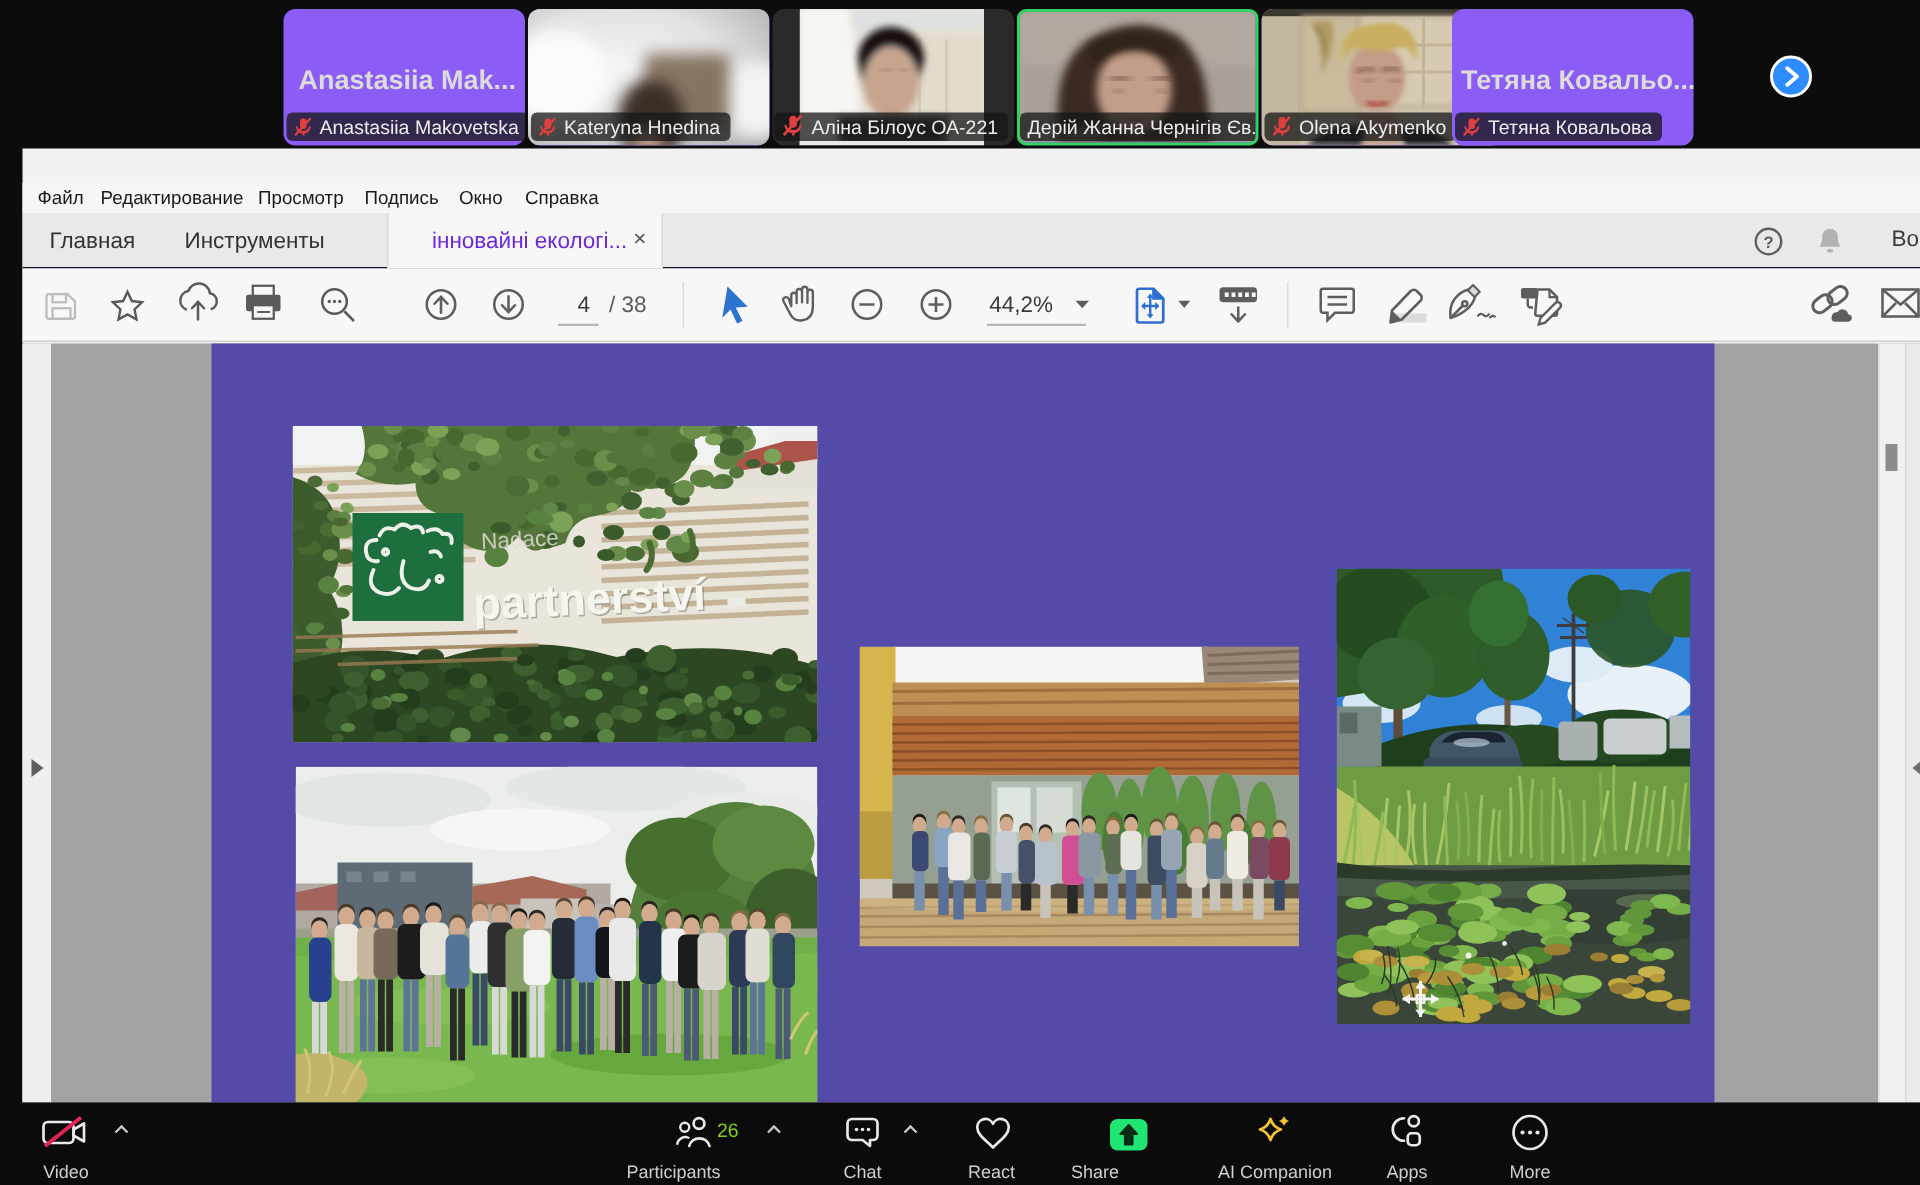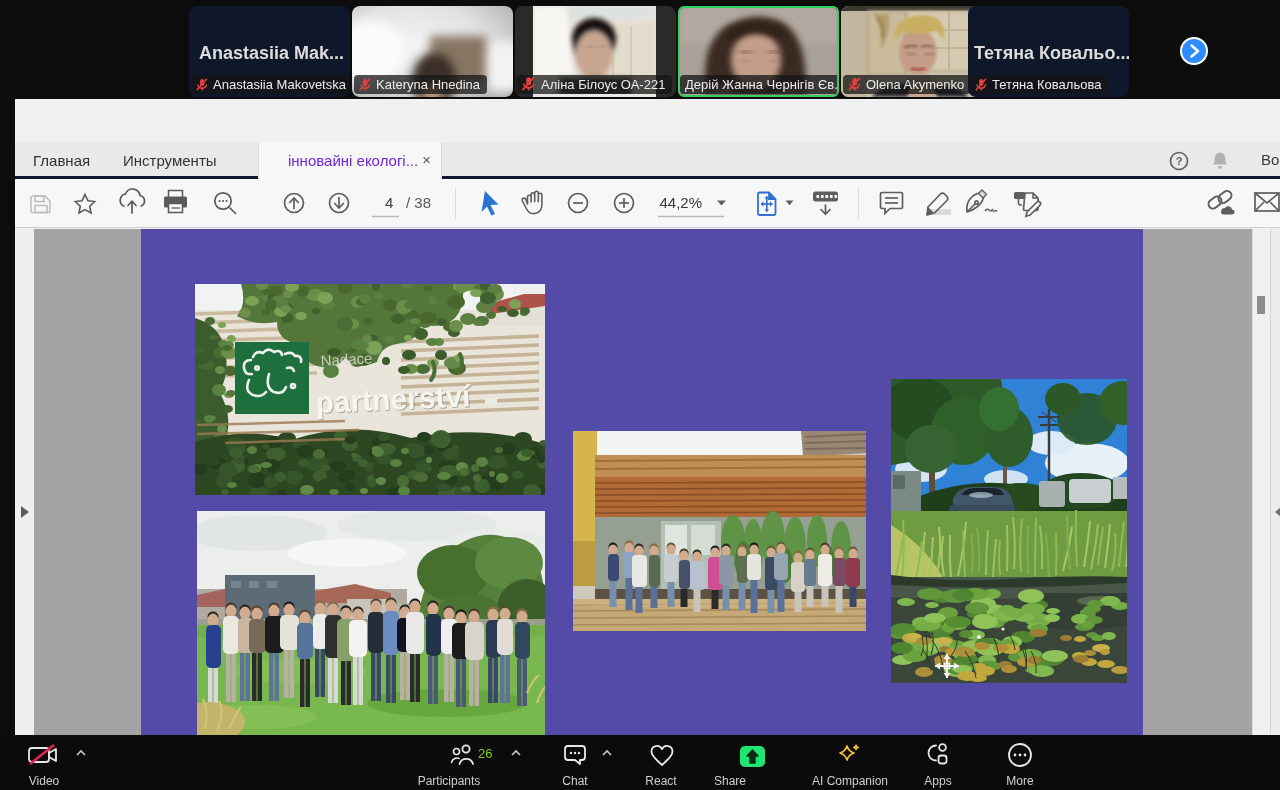--- a/index.html
+++ b/index.html
@@ -1,27 +1,27 @@
 <!DOCTYPE html>
 <html><head>
 <meta charset="utf-8">
 <style>
   * { margin:0; padding:0; box-sizing:border-box; }
   html,body { width:1280px; height:790px; overflow:hidden; background:#0c0c0c;
     font-family:"Liberation Sans", sans-serif; }
-  .tile { position:absolute; top:6px; width:161px; height:91px; background:#0f172a; border-radius:8px; overflow:hidden; }
+  .tile { position:absolute; top:6px; width:161px; height:91px; background:#8b5cf6; border-radius:8px; overflow:hidden; }
   .tlabel { position:absolute; left:2px; bottom:3px; background:rgba(22,22,22,0.75); color:#ededed;
     font-size:13px; height:19px; line-height:19px; border-radius:4px; padding:0 7px 0 5px; white-space:nowrap; }
   .bigname { position:absolute; left:10px; top:37px; color:#dcdcdb; font-size:18px; font-weight:bold; letter-spacing:0px; white-space:nowrap;}
   .micred { display:inline-block; vertical-align:-2px; margin-right:5px; }
   #acro { position:absolute; left:15px; top:99px; width:1265px; height:636px; background:#f2f1f2; }
   #titlebar { position:absolute; left:0; top:0; width:1265px; height:23px; background:#f1f0f1; }
   #menubar { position:absolute; left:0; top:23px; width:1265px; height:20px; background:#f7f6f7; }
   .mitem { position:absolute; top:3px; font-size:12.5px; color:#1a1a1a; }
-  #tabbar { position:absolute; left:0; top:43px; width:1265px; height:37px; background:#eae8e9; border-bottom:3px solid #0f172a;}
+  #tabbar { position:absolute; left:0; top:43px; width:1265px; height:37px; background:#eae8e9; border-bottom:1px solid #0f172a;}
   .tabtxt { position:absolute; top:10px; font-size:15px; color:#333; }
   #activetab { position:absolute; left:243px; top:0; width:184px; height:37px; background:#f8f7f8; border-left:1px solid #d8d6d7; border-right:1px solid #d8d6d7;}
   #toolbar { position:absolute; left:0; top:80px; width:1265px; height:49px; background:#f8f7f8; border-bottom:1px solid #cfcdce; }
   #content { position:absolute; left:0; top:130px; width:1265px; height:506px; background:#a5a2a5; }
   #leftpane { position:absolute; left:0; top:0; width:19px; height:506px; background:#f0eef0; }
   #page { position:absolute; left:126px; top:0; width:1002px; height:506px; background:#534BA7; }
   .ph { position:absolute; overflow:hidden; }
   #scrolltrack { position:absolute; left:1237px; top:0; width:18px; height:506px; background:#f1eff1; border-left:1px solid #dddbdc; }
   #scrollthumb { position:absolute; left:1242px; top:67px; width:8px; height:18px; background:#8e8b8e; }
   #rightpanel { position:absolute; left:1255px; top:0; width:10px; height:506px; background:#eceaec; border-left:1px solid #d8d6d7;}
@@ -170,20 +170,28 @@
           <line x1="0.8" y1="12.2" x2="11" y2="0.8" stroke="#e04040" stroke-width="1.5"></line>
         </svg>Тетяна Ковальова</div>
   </div>
   <div style="position:absolute;left:1180px;top:37px;width:28px;height:28px;border-radius:50%;background:#2D8CFF;border:2px solid #fff;">
     <svg width="24" height="24" viewBox="0 0 24 24" style="position:absolute;left:0;top:0;">
         <path d="M9.5 6.5 L16 12 L9.5 17.5" stroke="#fff" stroke-width="2.6" fill="none" stroke-linecap="round" stroke-linejoin="round"></path>
       </svg>
   </div>
 </div>
 <div id="acro">
+  <div id="menubar">
+    <span class="mitem" style="left:10px;">Файл</span>
+    <span class="mitem" style="left:52px;">Редактирование</span>
+    <span class="mitem" style="left:157px;">Просмотр</span>
+    <span class="mitem" style="left:228px;">Подпись</span>
+    <span class="mitem" style="left:291px;">Окно</span>
+    <span class="mitem" style="left:335px;">Справка</span>
+  </div>
   <div id="tabbar">
     <span class="tabtxt" style="left:18px;">Главная</span>
     <span class="tabtxt" style="left:108px;">Инструменты</span>
     <div id="activetab">
         <span style="position:absolute;left:29px;top:10px;font-size:15px;color:#6d28d9;">інновайні екологі...</span>
         <span style="position:absolute;right:10px;top:9px;font-size:15px;color:#555;">×</span>
       </div>
     <svg width="20" height="20" viewBox="0 0 20 20" style="position:absolute;left:1154px;top:9px;">
         <circle cx="10" cy="10" r="8.5" fill="none" stroke="#5f5d5e" stroke-width="1.6"></circle>
         <text x="10" y="14" text-anchor="middle" font-size="11" font-weight="bold" fill="#5f5d5e" font-family="Liberation Sans">?</text>

